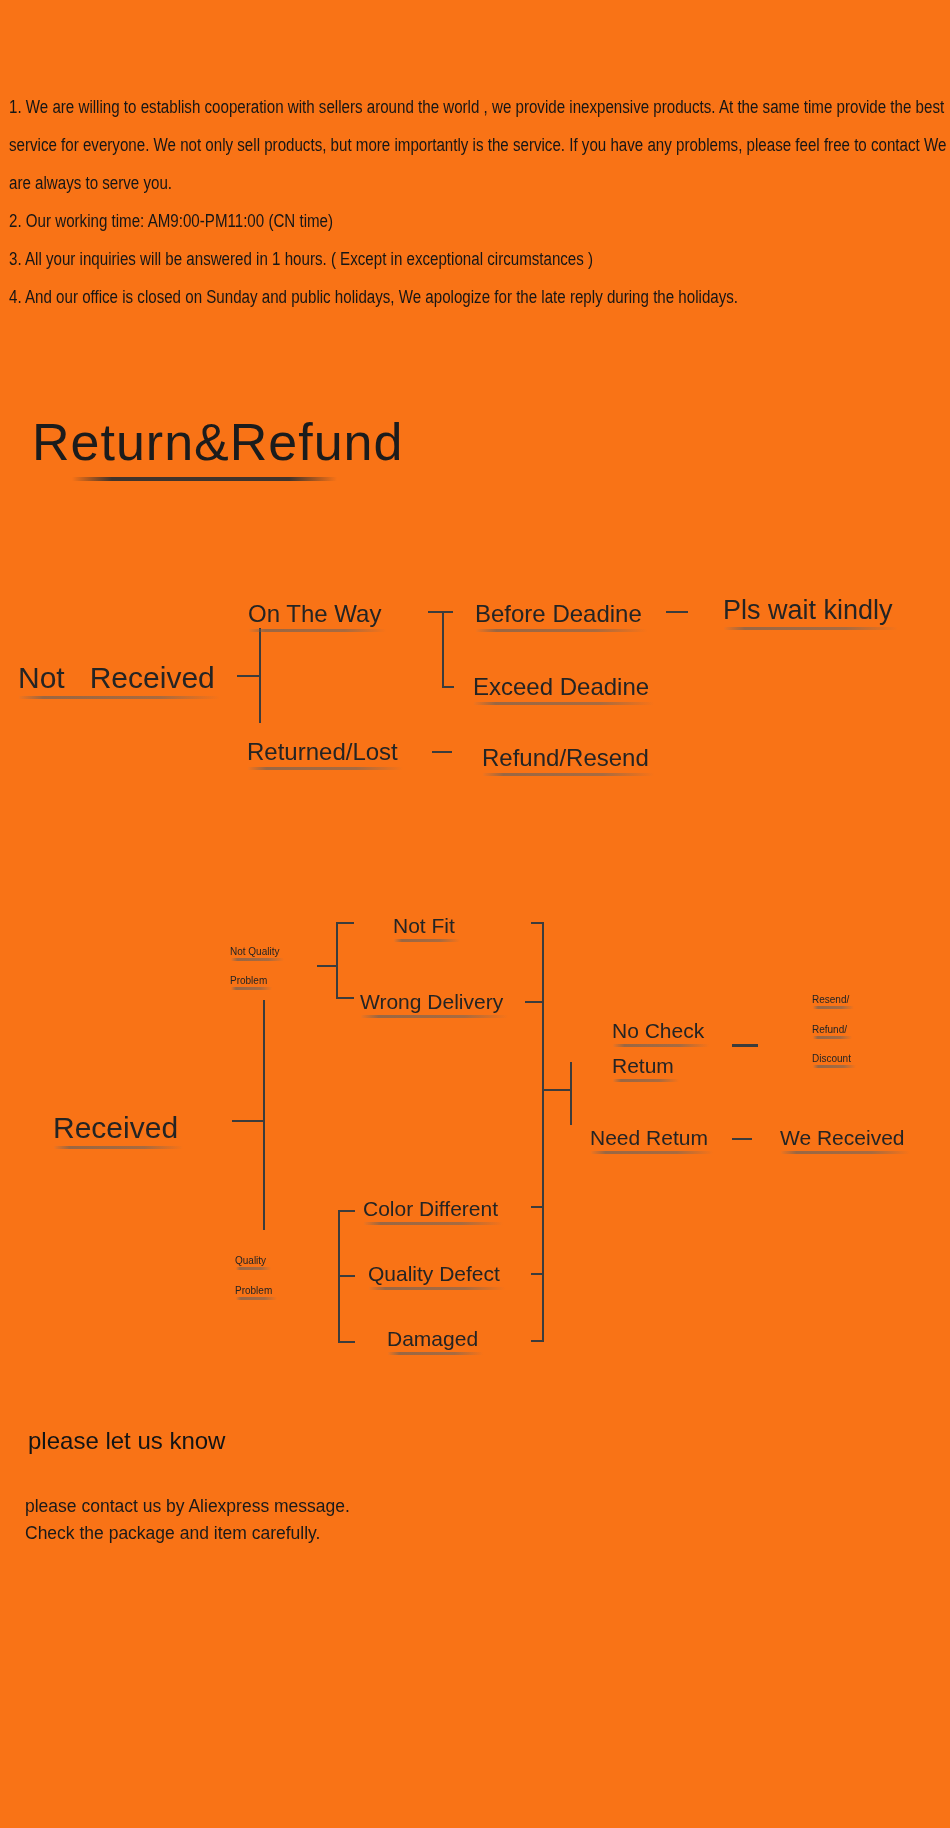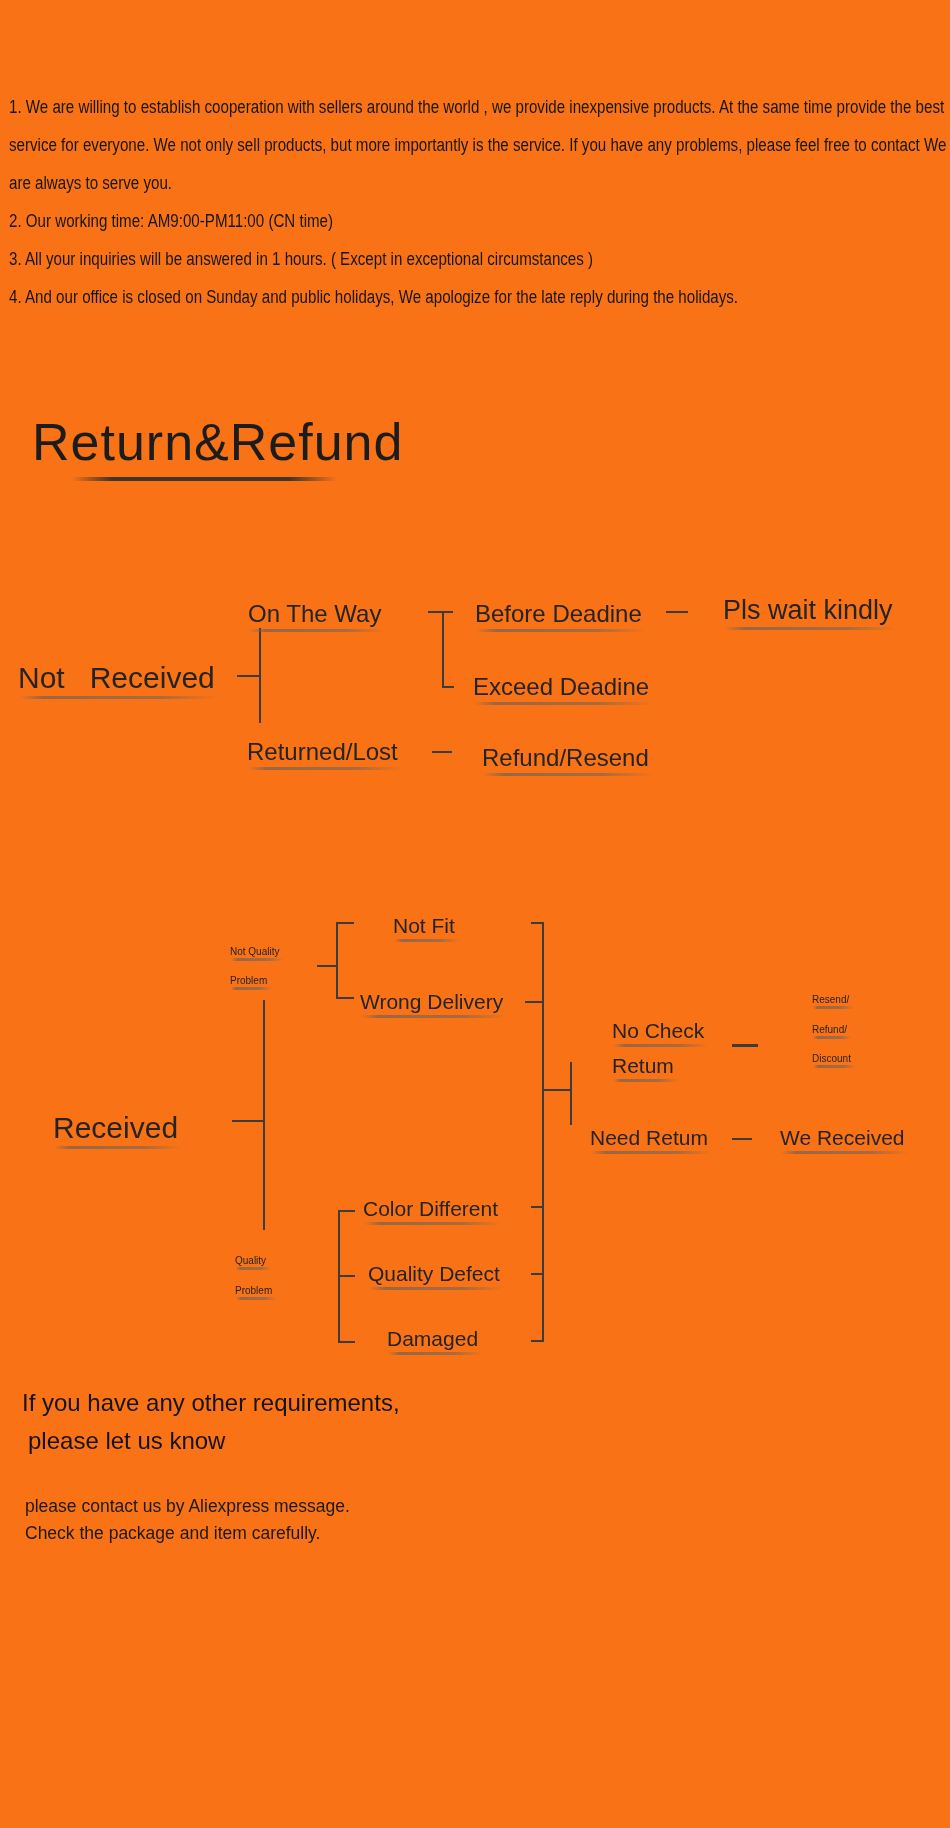--- a/index.html
+++ b/index.html
@@ -99,18 +99,17 @@
   <div class="lbl u sz21" style="left:368px;top:1262px;">Quality Defect</div>
   <div class="lbl u sz21" style="left:387px;top:1327px;">Damaged</div>
 
   <div class="lbl u sz15" style="left:235px;top:1255px;">Quality</div>
   <div class="lbl u sz15" style="left:235px;top:1285px;">Problem</div>
   <div class="ln" style="left:338px;top:1210px;width:2px;height:133px;"></div>
   <div class="ln" style="left:340px;top:1210px;width:15px;height:2px;"></div>
   <div class="ln" style="left:340px;top:1275px;width:15px;height:2px;"></div>
   <div class="ln" style="left:340px;top:1341px;width:15px;height:2px;"></div>
 
-  <div class="foot-h" style="left:22px;top:1389px;">If you have any other requirements,</div>
   <div class="foot-h" style="left:28px;top:1427px;">please let us know</div>
   <div class="foot-n" style="left:25px;top:1496px;">please contact us by Aliexpress message.</div>
   <div class="foot-n" style="left:25px;top:1523px;">Check the package and item carefully.</div>
 
 </div>
 
 </body></html>

